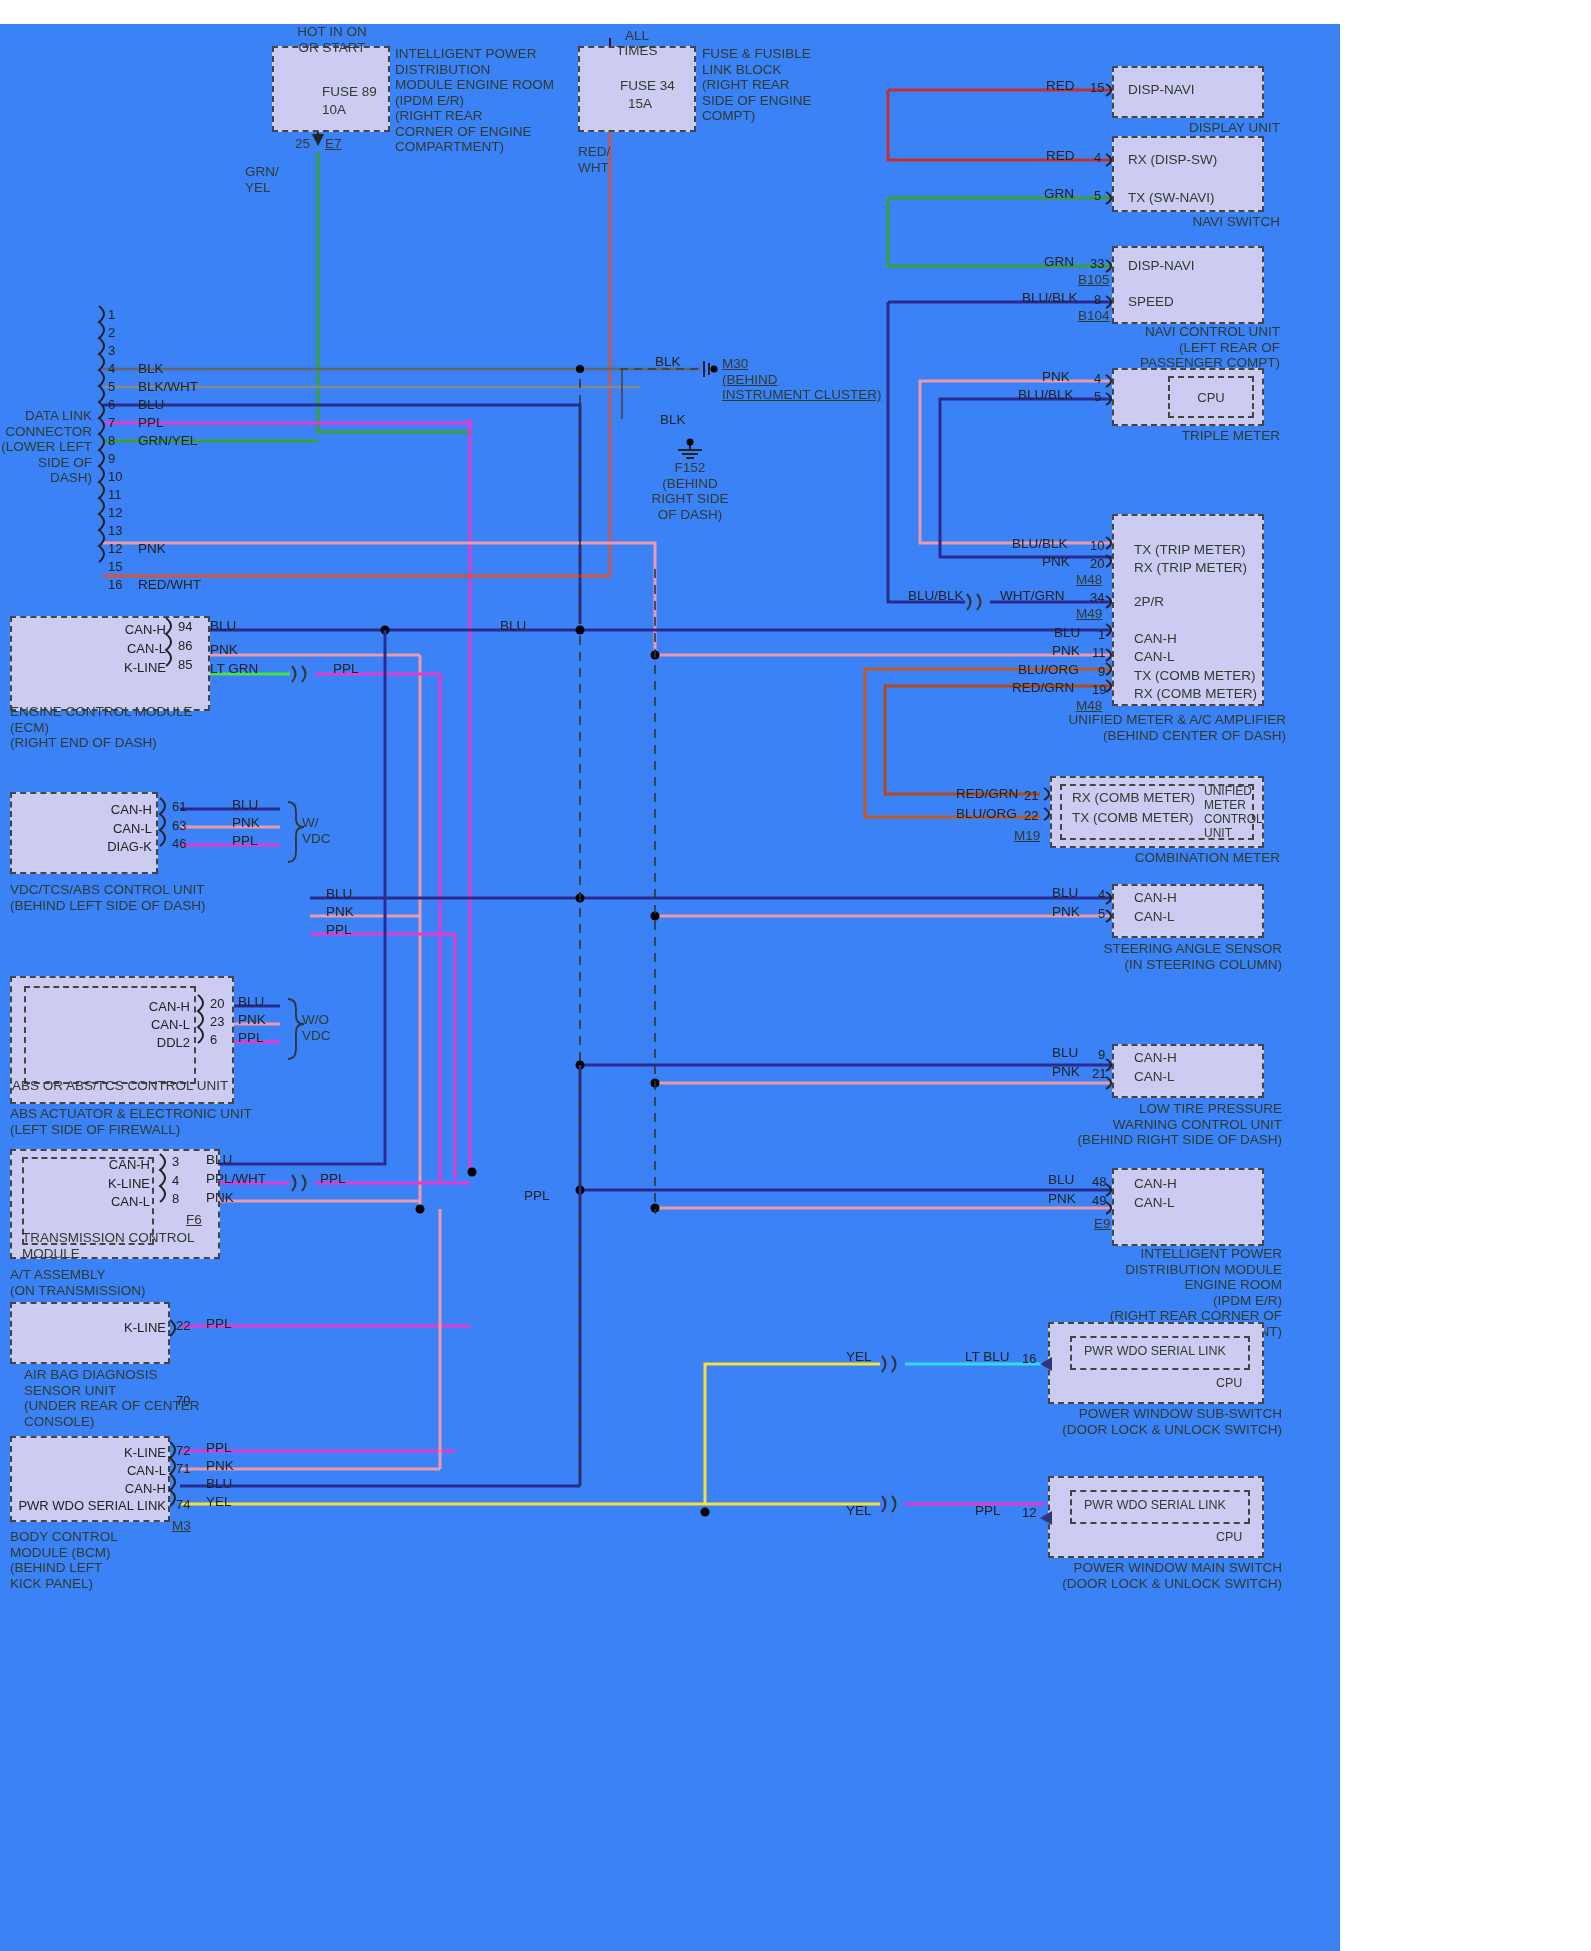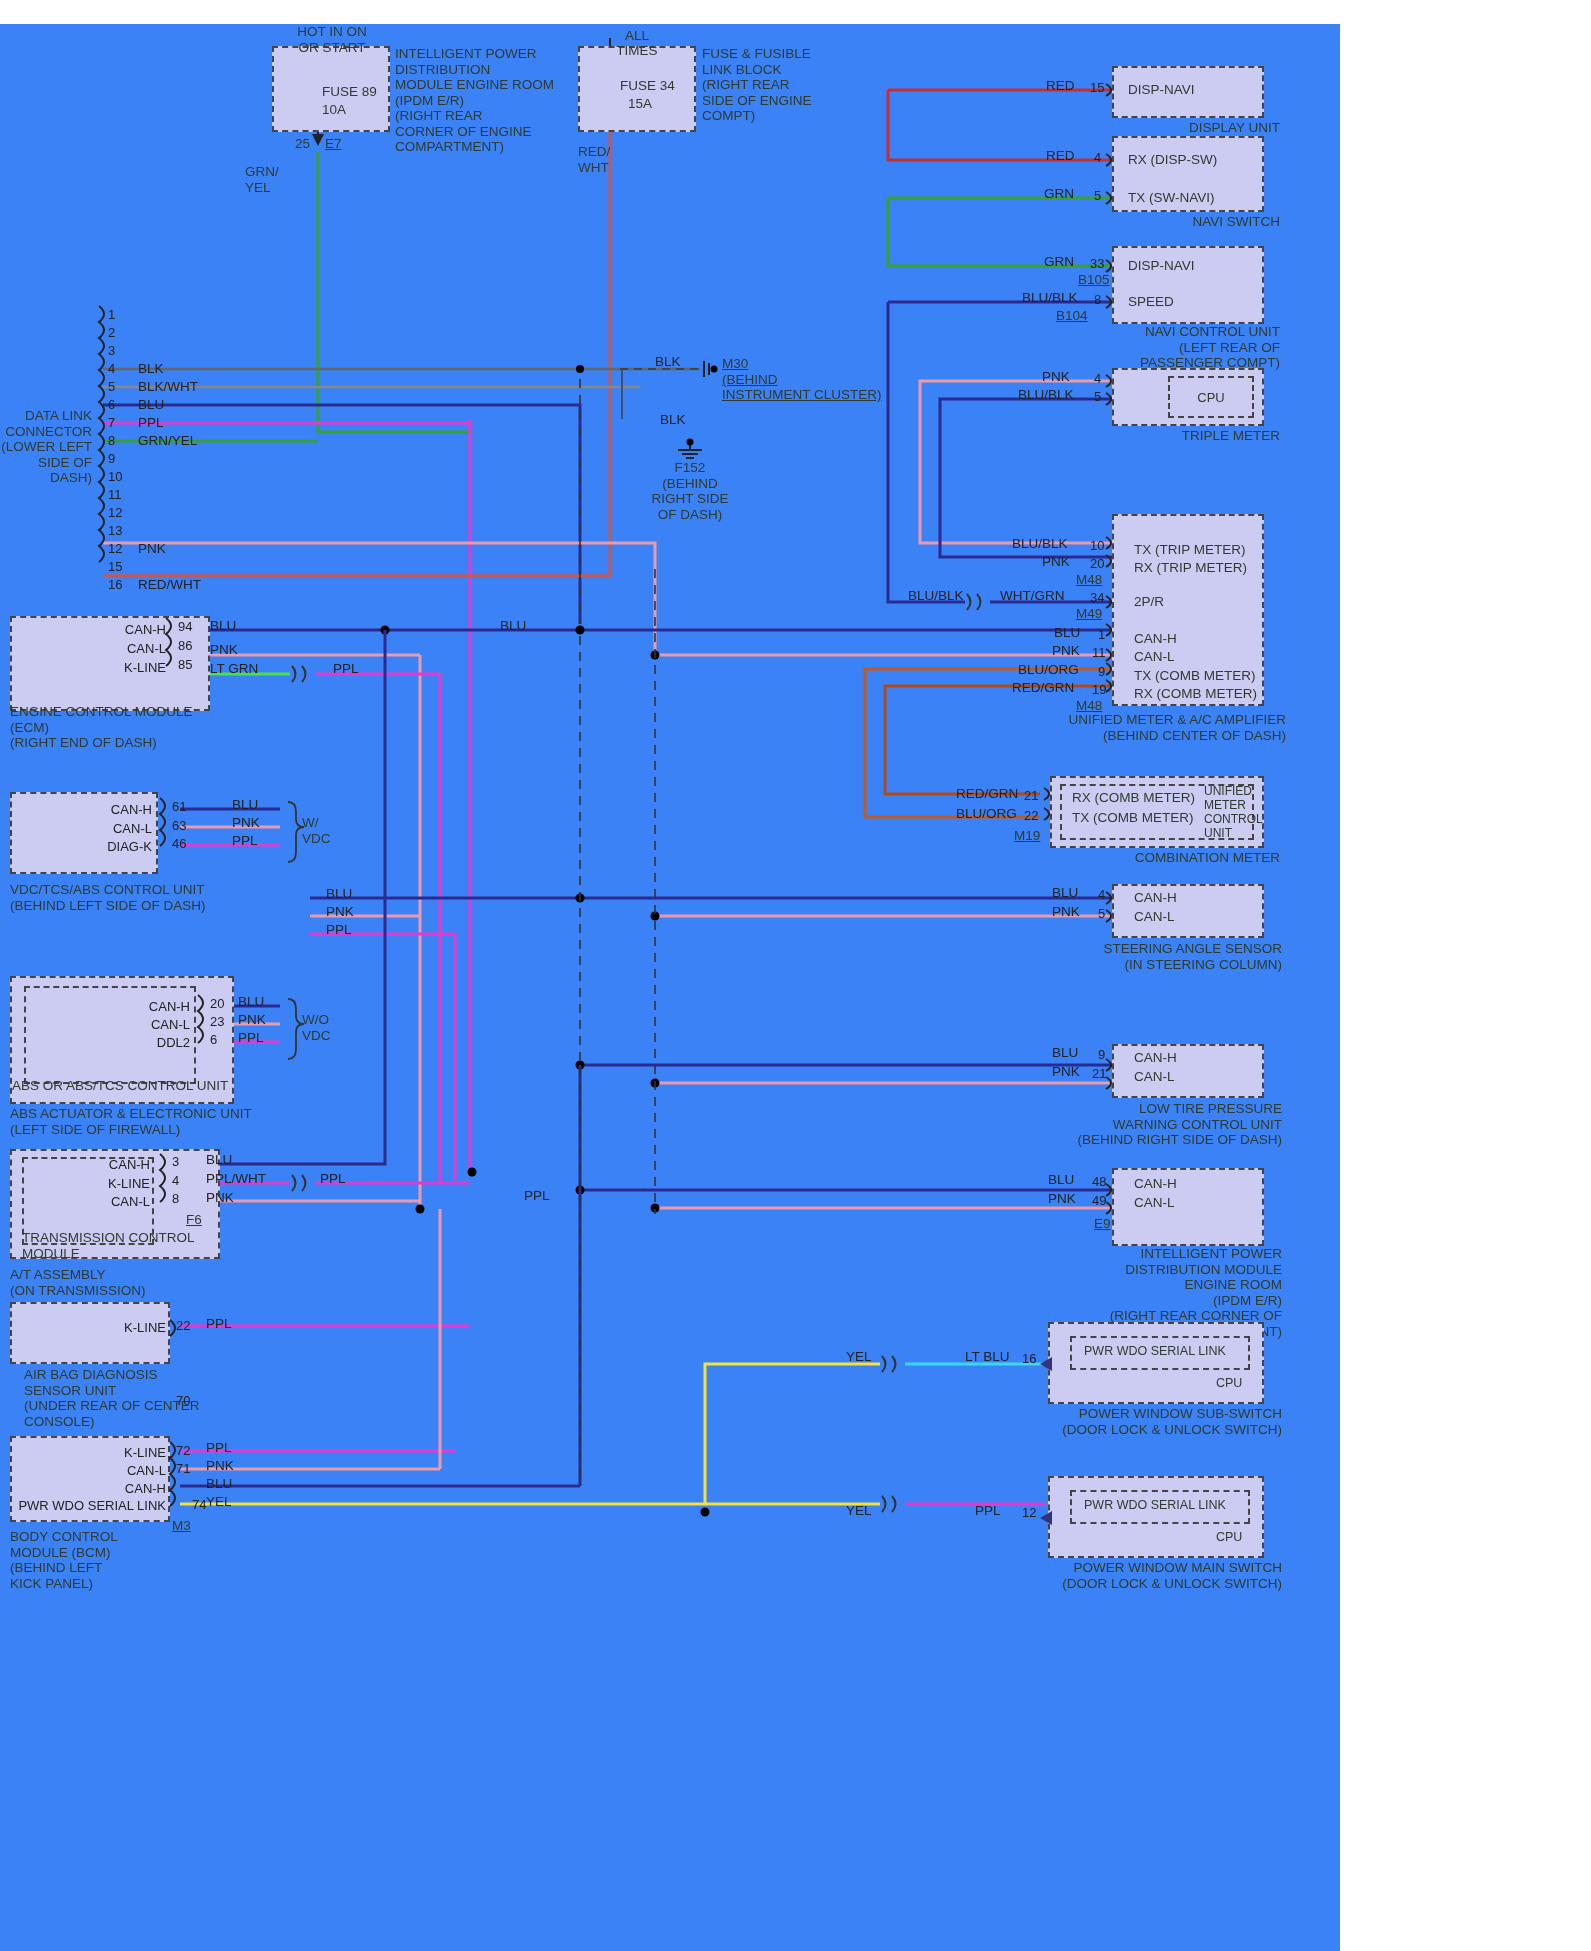--- a/index.html
+++ b/index.html
@@ -374,21 +374,21 @@
 MODULE (BCM)
 (BEHIND LEFT
 KICK PANEL)</div>
 <div class="pinlbl" style="left:80px;top:1421px;width:86px;">K-LINE</div>
 <div class="pinlbl" style="left:80px;top:1439px;width:86px;">CAN-L</div>
 <div class="pinlbl" style="left:80px;top:1457px;width:86px;">CAN-H</div>
 <div class="pinlbl" style="left:18px;top:1474px;width:148px;">PWR WDO SERIAL LINK</div>
 <div class="pin" style="left:176px;top:1419px;">72</div>
 <div class="pin" style="left:176px;top:1437px;">71</div>
 <div class="pin" style="left:176px;top:1369px;">70</div>
-<div class="pin" style="left:192px;top:1473px;">74</div>
+<div class="pin" style="left:176px;top:1473px;">74</div>
 <div class="wlbl" style="left:206px;top:1416px;">PPL</div>
 <div class="wlbl" style="left:206px;top:1434px;">PNK</div>
 <div class="wlbl" style="left:206px;top:1452px;">BLU</div>
 <div class="wlbl" style="left:206px;top:1470px;">YEL</div>
 <div class="t und" style="left:172px;top:1494px;">M3</div>
 <svg width="22" height="82" style="position:absolute;left:166px;top:1414px;">
       <g stroke="#222" stroke-width="2" fill="none">
         <path d="M4,4 q10,8 0,16 q10,8 0,16 q10,8 0,16 q10,8 0,16"></path>
       </g>
     </svg>
@@ -409,21 +409,21 @@
 <div class="tr" style="left:1060px;top:190px;width:220px;">NAVI SWITCH</div>
 
 <div class="box" style="left:1112px;top:222px;width:152px;height:78px;"></div>
 <div class="t" style="left:1128px;top:234px;">DISP-NAVI</div>
 <div class="t" style="left:1128px;top:270px;">SPEED</div>
 <div class="pin" style="left:1090px;top:232px;">33</div>
 <div class="pin" style="left:1094px;top:268px;">8</div>
 <div class="wlbl" style="left:1044px;top:230px;">GRN</div>
 <div class="wlbl" style="left:1022px;top:266px;">BLU/BLK</div>
 <div class="t und" style="left:1078px;top:248px;">B105</div>
-<div class="t und" style="left:1056px;top:284px;">B104</div>
+<div class="t und" style="left:1078px;top:284px;">B104</div>
 <div class="tr" style="left:1060px;top:300px;width:220px;">NAVI CONTROL UNIT
 (LEFT REAR OF
 PASSENGER COMPT)</div>
 
 <div class="box" style="left:1112px;top:344px;width:152px;height:58px;"></div>
 <div class="ibox" style="left:1168px;top:352px;width:86px;height:42px;font-size:13px;color:#2f3b2f;">
   <span>CPU</span>
 </div>
 <div class="pin" style="left:1094px;top:347px;">4</div>
 <div class="pin" style="left:1094px;top:365px;">5</div>

